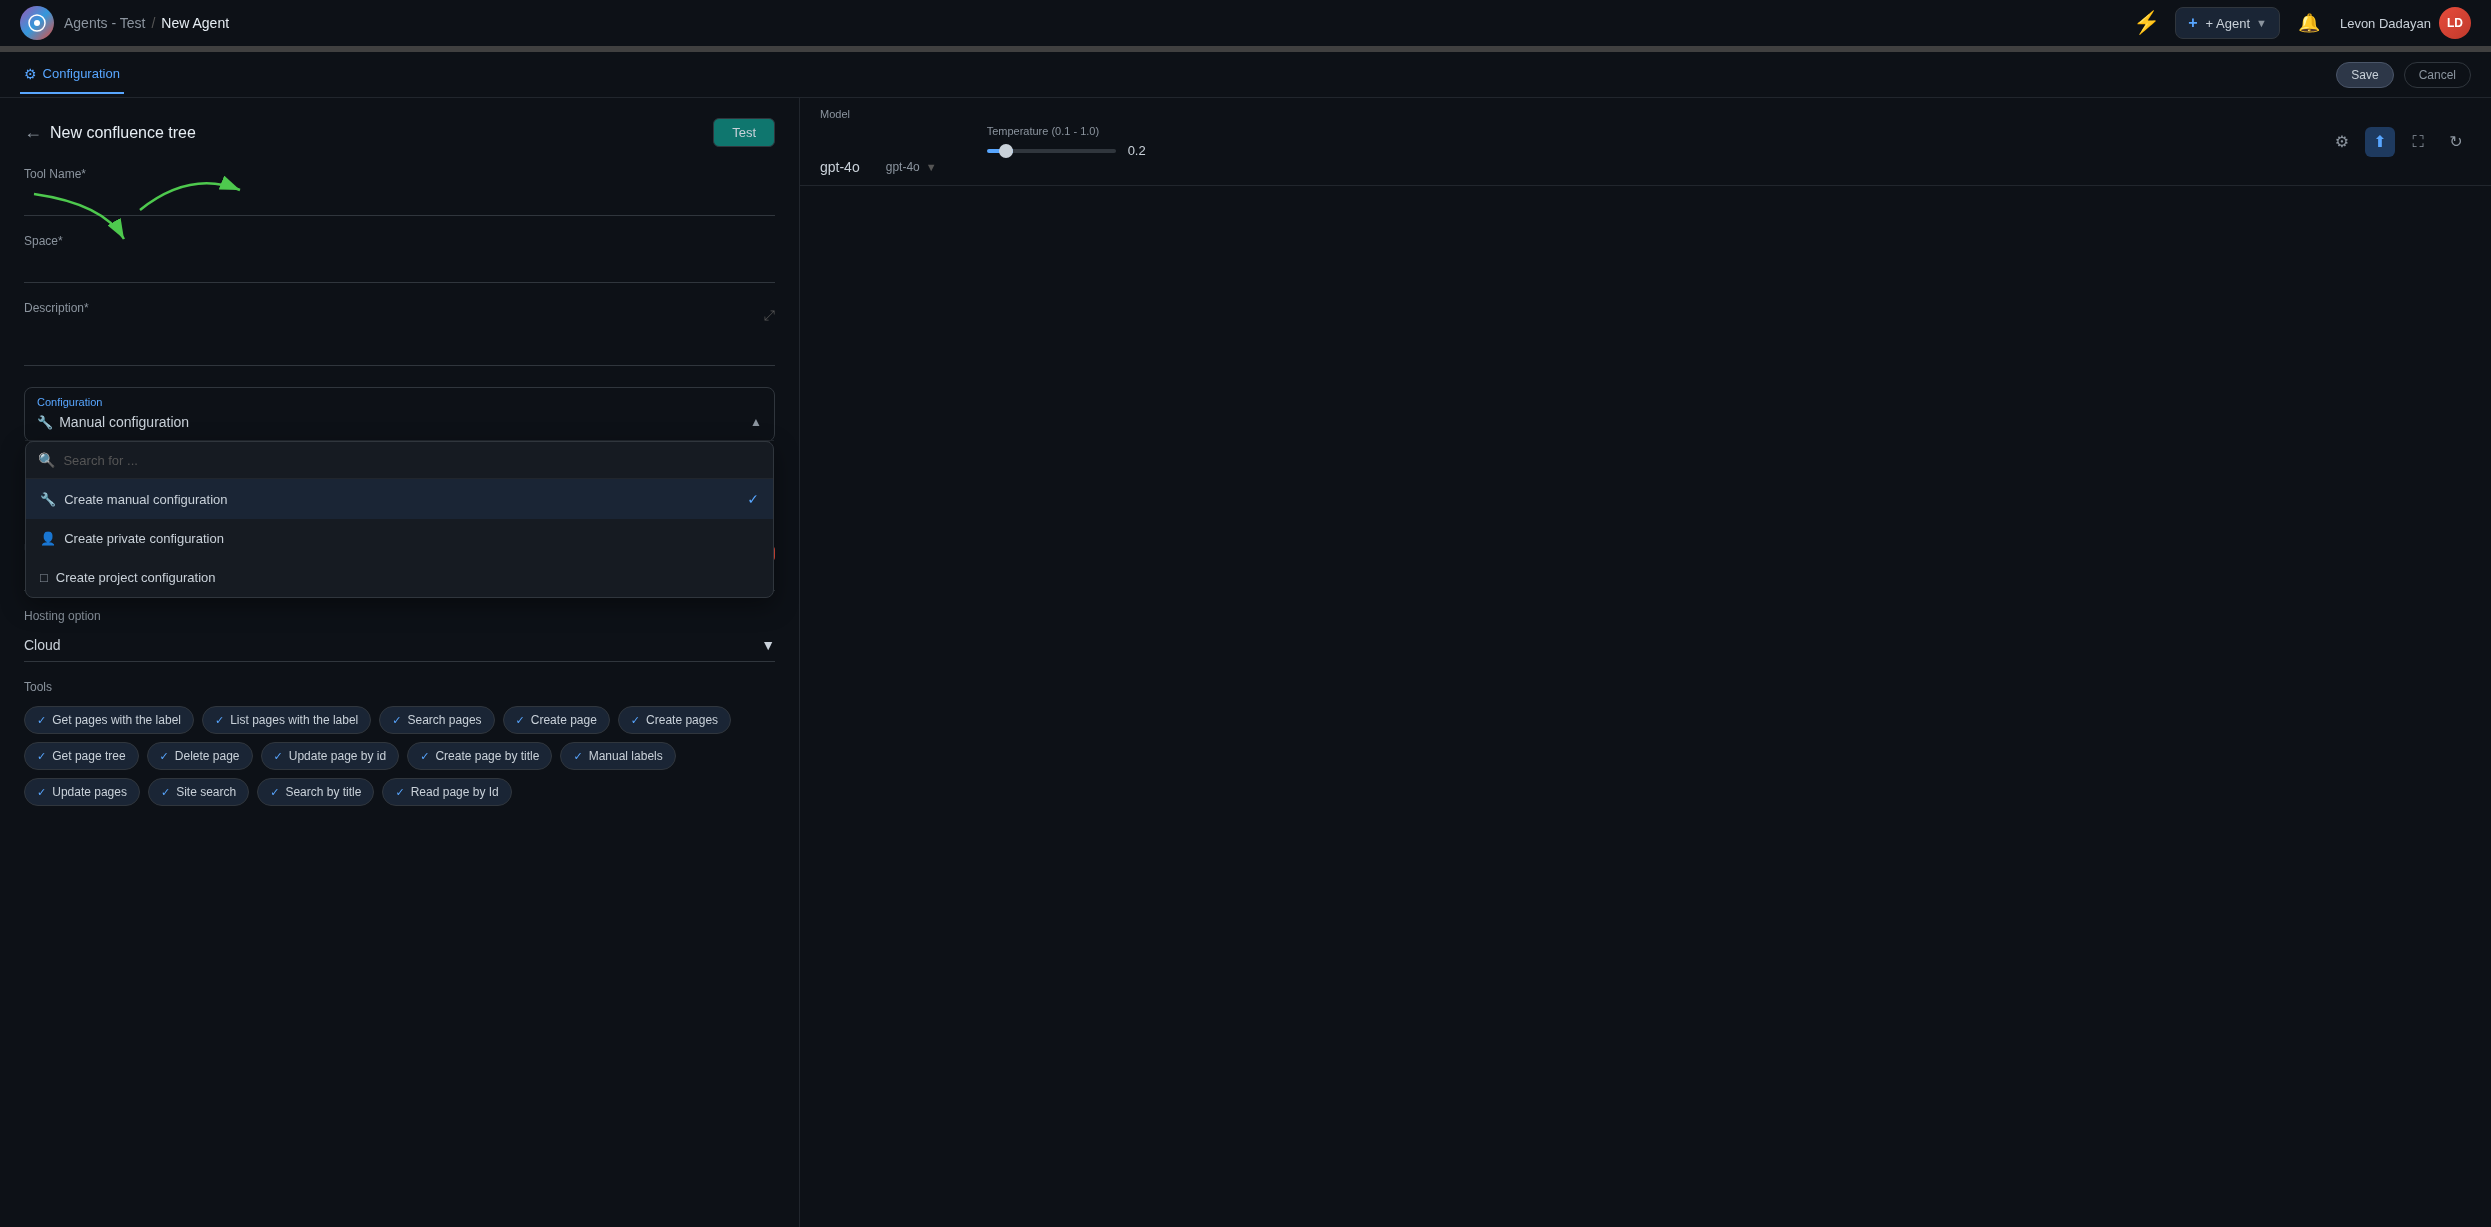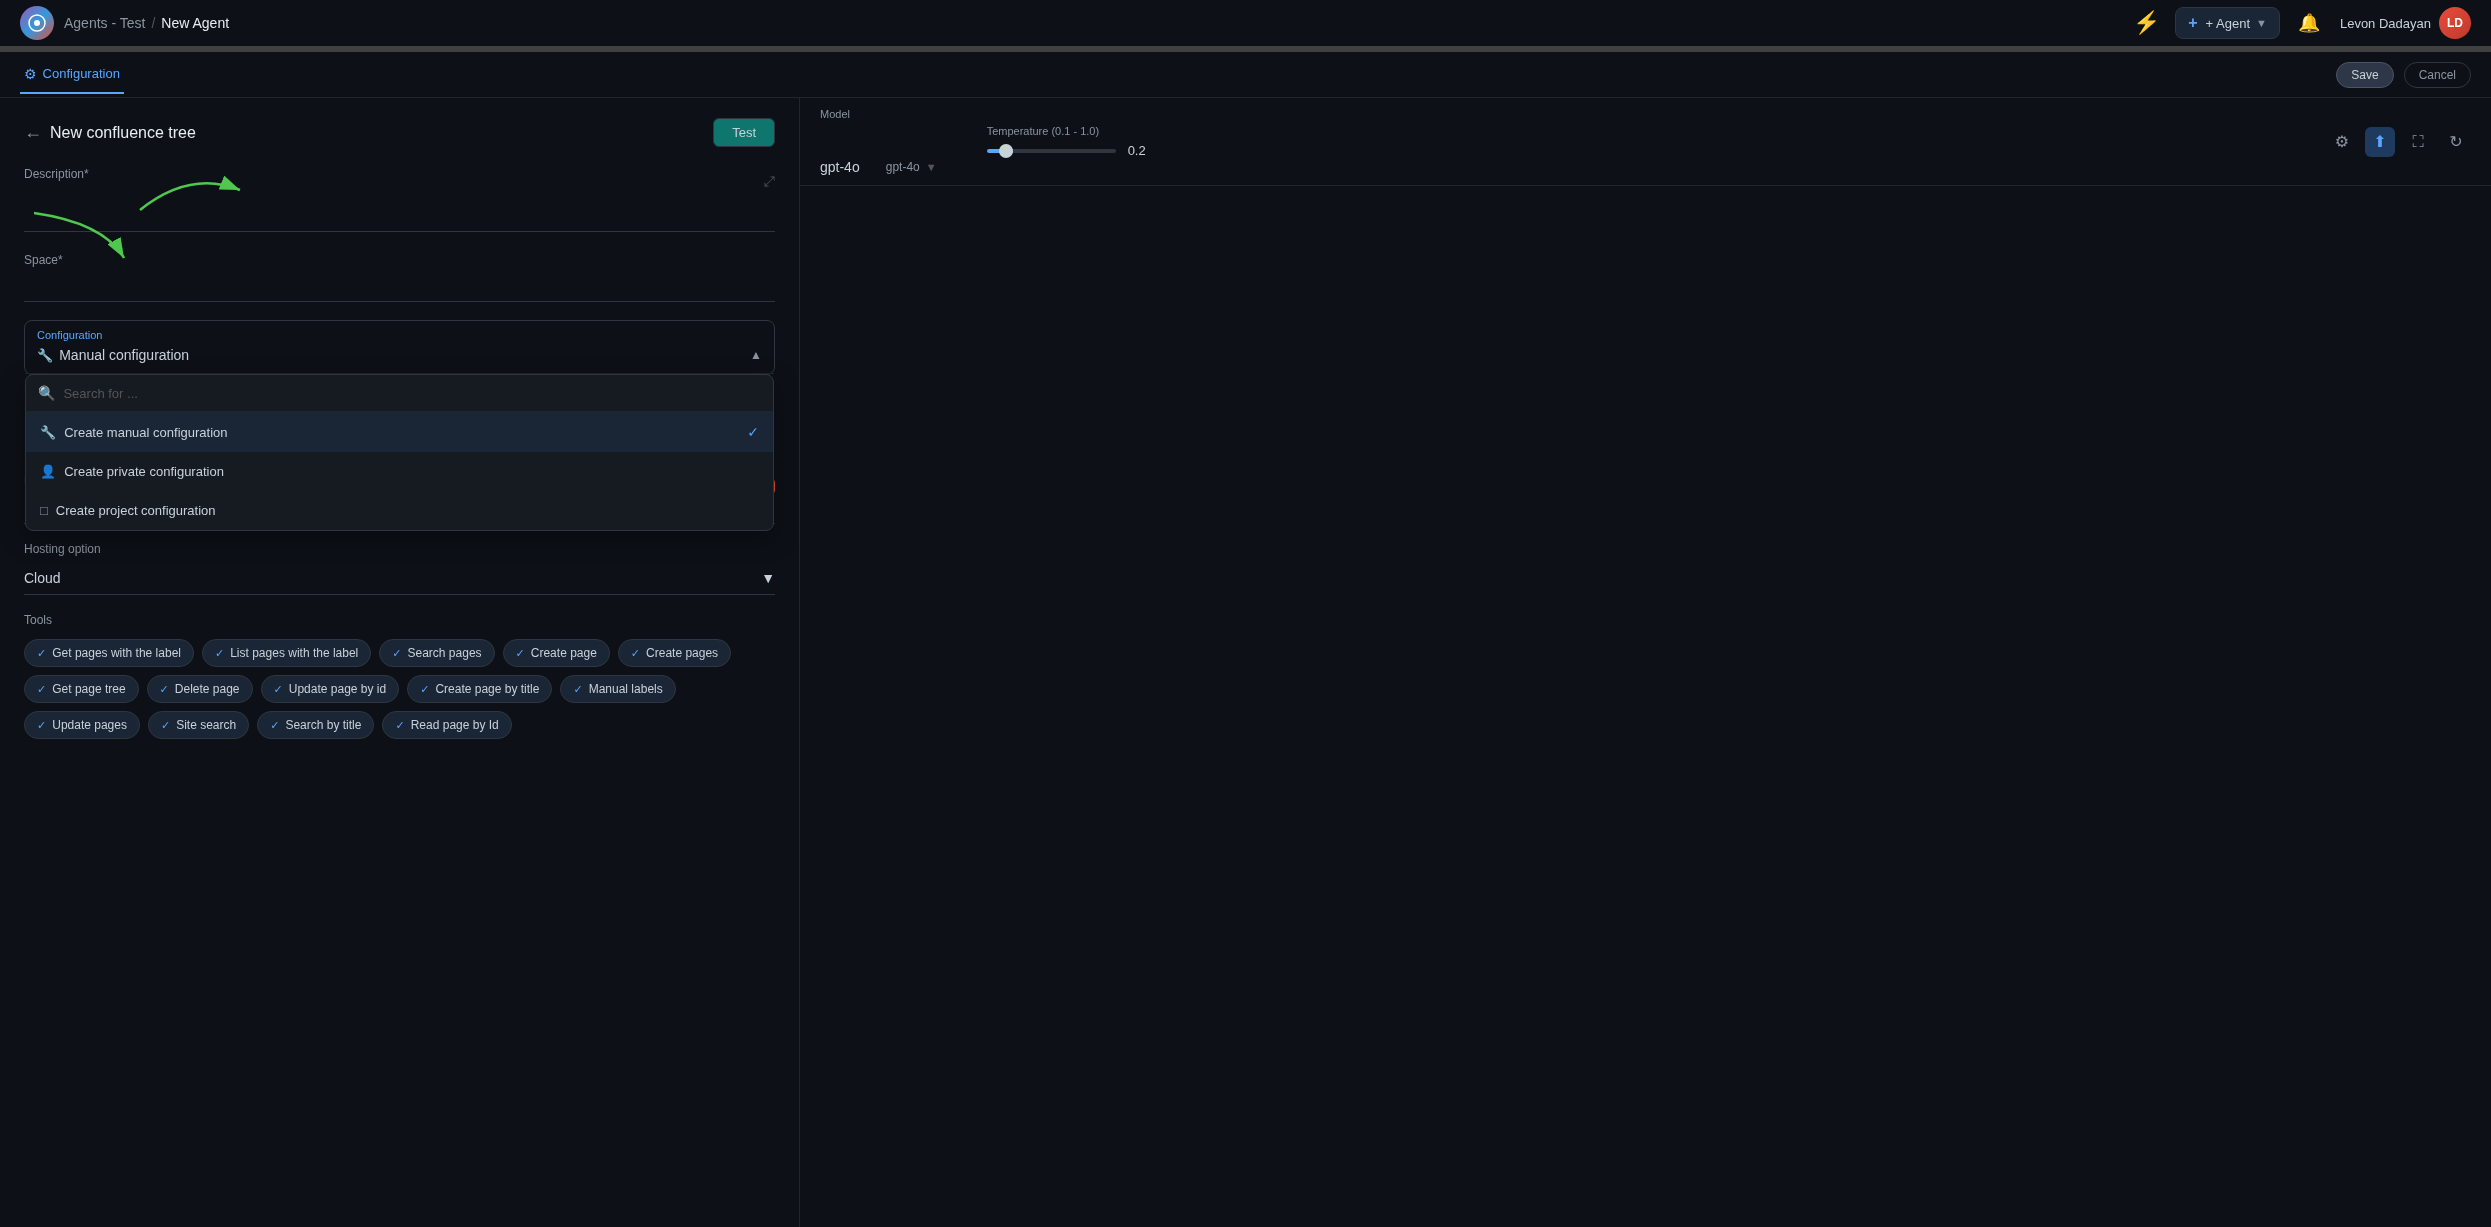--- a/index.html
+++ b/index.html
@@ -535,43 +535,47 @@
             <marker id="arrowhead" markerWidth="8" markerHeight="6" refX="8" refY="3" orient="auto">
               <polygon points="0 0, 8 3, 0 6" fill="#4ec94e"></polygon>
             </marker>
           </defs>
           <path d="M 10 50 Q 60 10 110 30" stroke="#4ec94e" stroke-width="2.5" fill="none" marker-end="url(#arrowhead)"></path>
         </svg>
       </div>
       <button class="test-btn">Test</button>
     </div>
 
-
     <div class="form-field">
-      <div class="field-row">
-        <div class="field-label">Description*</div>
-        <textarea class="field-textarea" rows="2" style=""></textarea>
-        <span class="expand-icon">⤢</span>
-      </div>
+      <div class="field-label">Tool Name*</div>
+      <input type="text" class="field-input" value="" style="">
     </div>
 
     <div class="form-field" style="position:relative;">
       <div class="field-label">Space*</div>
       <input type="text" class="field-input" value="" style="">
       
       <svg style="position:absolute; left:0; top:-50px; pointer-events:none;" width="160" height="70" viewBox="0 0 160 70">
         <defs>
           <marker id="arrowhead2" markerWidth="8" markerHeight="6" refX="8" refY="3" orient="auto">
             <polygon points="0 0, 8 3, 0 6" fill="#4ec94e"></polygon>
           </marker>
         </defs>
         <path d="M 10 10 Q 80 20 100 55" stroke="#4ec94e" stroke-width="2.5" fill="none" marker-end="url(#arrowhead2)"></path>
       </svg>
     </div>
 
+    <div class="form-field">
+      <div class="field-row">
+        <div class="field-label">Description*</div>
+        <textarea class="field-textarea" rows="2" style=""></textarea>
+        <span class="expand-icon">⤢</span>
+      </div>
+    </div>
+
     <div class="config-section" style="margin-bottom:100px;">
       <div class="config-label-top">Configuration</div>
       <div class="config-header">
         <div class="config-header-left">
           <span class="wrench">🔧</span>
           <span>Manual configuration</span>
         </div>
         <span class="chevron">▲</span>
       </div>
 

